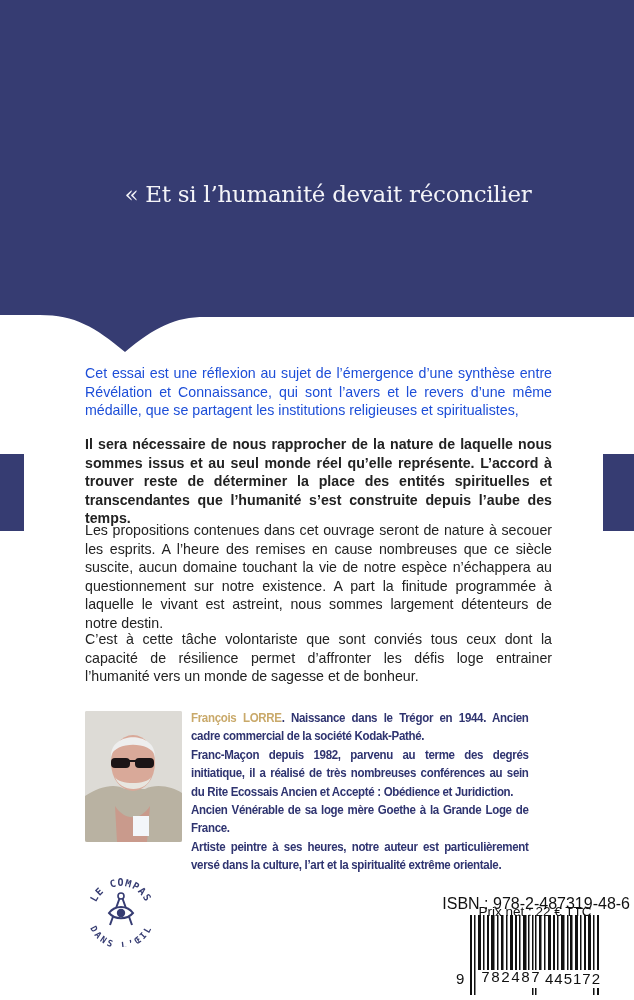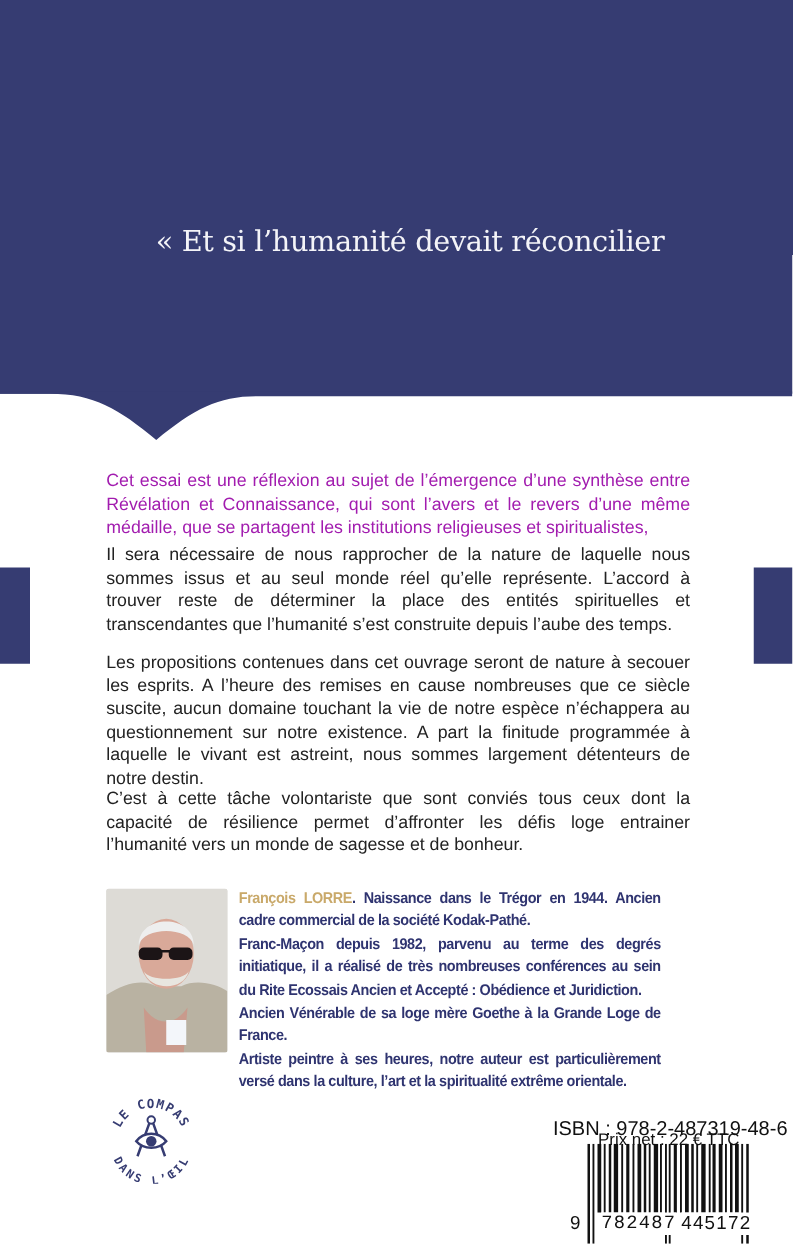--- a/index.html
+++ b/index.html
@@ -23,22 +23,22 @@
   .quote div { white-space: nowrap; }
   .side-bar { position: absolute; top: 454px; height: 77px; background: #363c72; }
   .side-left { left: 0; width: 24px; }
   .side-right { left: 603px; width: 31px; }
 
   .body-text {
     position: absolute; left: 85px; width: 467px;
     font-family: "Liberation Sans", sans-serif; font-size: 14.2px; line-height: 18.6px;
     color: #222; text-align: justify;
   }
-  .p1 { top: 376px; color: #a21caf; }
-  .p2 { top: 435px; }
+  .p1 { top: 364px; color: #1d4ed8; }
+  .p2 { top: 435px; font-weight: bold; }
   .p3 { top: 521px; }
   .p4 { top: 630px; }
 
   .photo {
     position: absolute; left: 85px; top: 711px; width: 97px; height: 131px;
     background: #d9d7d2; overflow: hidden; border-radius: 2px;
   }
   .bio {
     position: absolute; left: 191px; top: 709px; width: 363px;
     font-family: "Liberation Sans", sans-serif; font-size: 12.4px; line-height: 18.4px;

